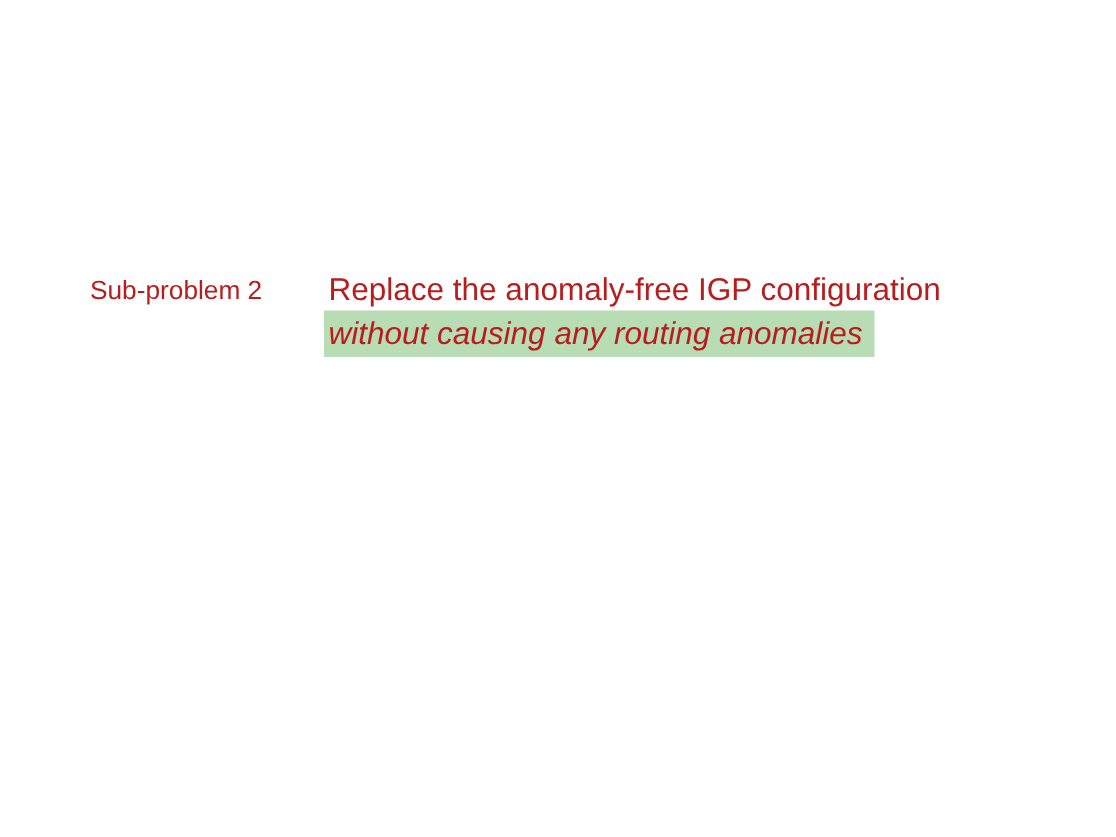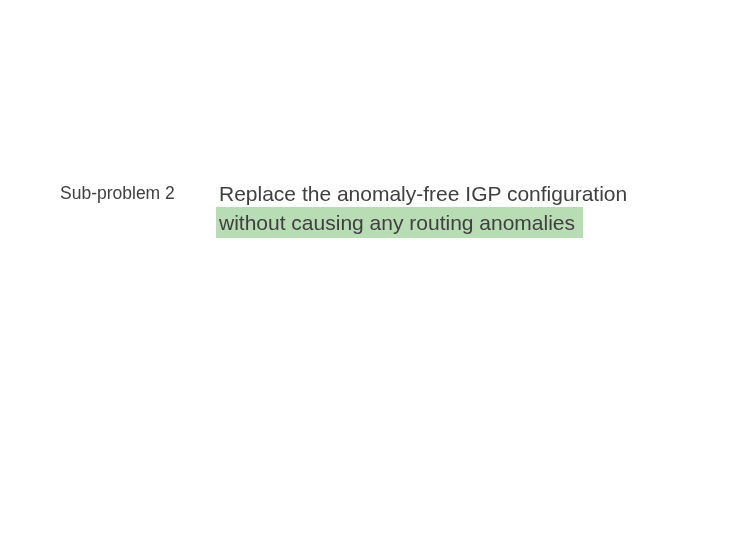--- a/index.html
+++ b/index.html
@@ -40,23 +40,23 @@
   }
   .highlight {
     padding: 4px 8px 4px 3px;
     margin-left: -3px;
     
   }
 </style>
 </head>
 <body>
 
-<div class="slide" style="color: #404040; background-color: rgb(255, 255, 255); border-radius: 15px;">
+<div class="slide" style="color: #b91c1c; background-color: rgb(255, 255, 255); border-radius: 15px;">
   <div class="content-row">
     <div class="subproblem-label">Sub-problem 2</div>
     <div class="subproblem-body">
       <div class="line">Replace the anomaly-free IGP configuration</div>
       <div class="line">
-        <span class="highlight" style="background-color: rgb(184, 220, 179);">without causing any routing anomalies</span>
+        <span class="highlight" style="background-color: rgb(184, 220, 179); font-style: italic;">without causing any routing anomalies</span>
       </div>
     </div>
   </div>
 </div>
 
 </body></html>

